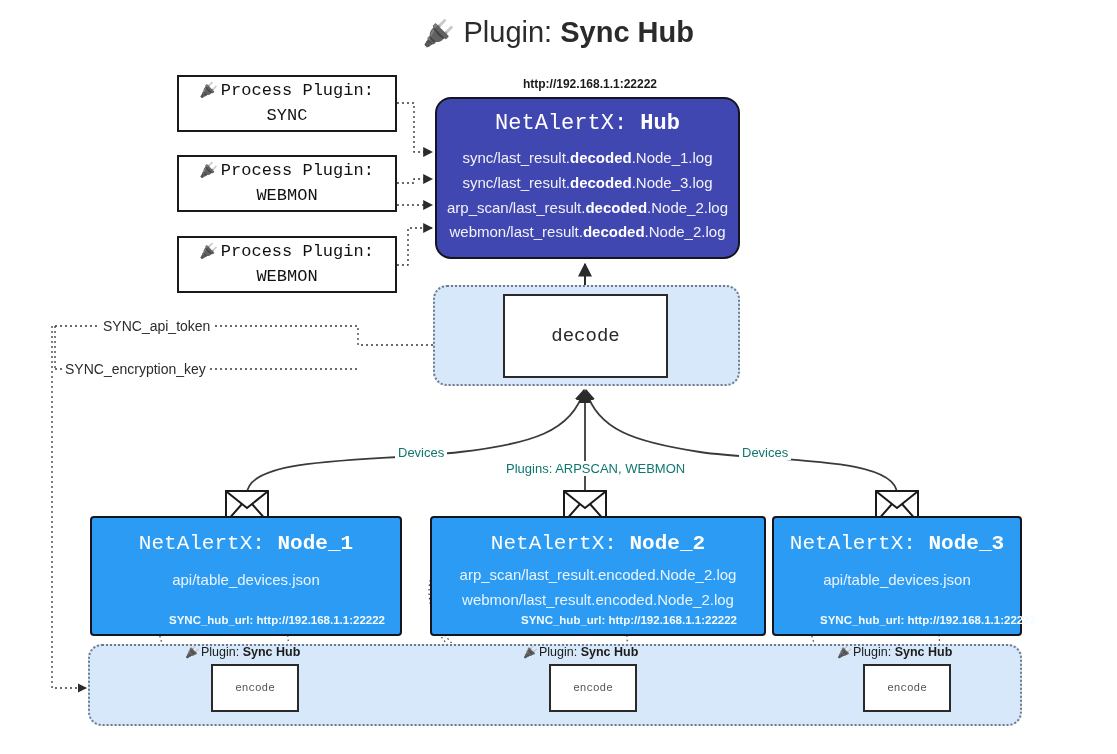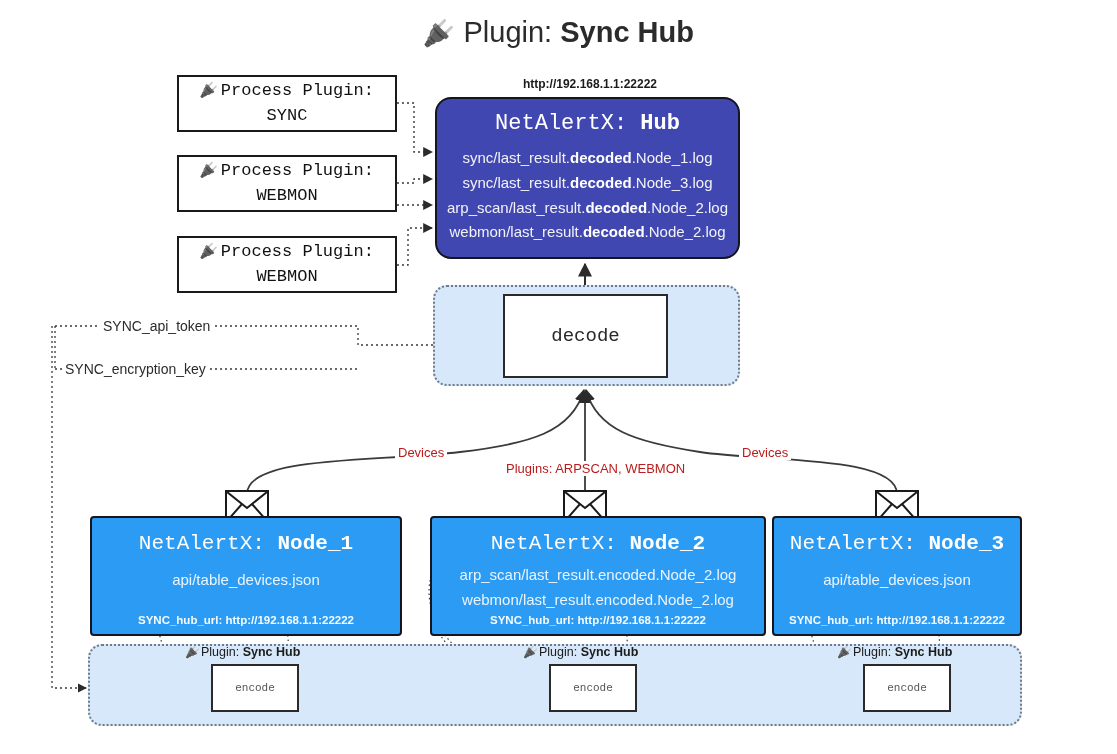--- a/index.html
+++ b/index.html
@@ -47,40 +47,40 @@
 
   
   .node-box{position:absolute;border:2.5px solid #15151f;border-radius:4px;
      background:#2b9bf4;box-sizing:border-box;}
   .node-title{position:absolute;left:0;width:100%;text-align:center;top:14px;
      font-family:"Liberation Mono",monospace;font-size:21px;color:#fff;}
   .node-title .b{font-weight:bold;}
   .node-line{position:absolute;left:0;width:100%;text-align:center;
      font-size:15px;color:#eaf4fe;white-space:nowrap;}
   .node-hub-url{position:absolute;left:0;width:100%;text-align:center;bottom:8px;
-     font-size:11.5px;font-weight:bold;color:#f4fbff;white-space:nowrap;}
+     font-size:11.5px;font-weight:bold;color:#f4fbff;white-space:nowrap;padding-left:31px;}
 
   
   .envelope{position:absolute;width:44px;height:33px;background:#fff;
      border:2px solid #1a1a1a;box-sizing:border-box;}
 
   
   #encode-band{position:absolute;left:88px;top:644px;width:934px;height:82px;
      background:#d6e8fa;border:2px dotted #6f7b8a;border-radius:14px;box-sizing:border-box;}
   .encode-box{position:absolute;width:88px;height:48px;background:#fff;
      border:2px solid #2a2a2a;box-sizing:border-box;display:flex;
      align-items:center;justify-content:center;
      font-family:"Liberation Mono",monospace;font-size:11px;color:#555;}
   .plugin-tag{position:absolute;font-size:12.5px;color:#1b1b1b;white-space:nowrap;}
   .plugin-tag .b{font-weight:bold;}
   .plugin-tag .plug{font-family:"DejaVu Sans",sans-serif;font-size:12px;
      display:inline-block;transform:scaleX(-1);margin-right:1px;}
 
   
-  .edge-label{position:absolute;font-size:13px;color:#b91c1c;white-space:nowrap;
+  .edge-label{position:absolute;font-size:13px;color:#0f766e;white-space:nowrap;
      background:#fff;padding:0 3px;}
   .cfg-label{position:absolute;font-size:14px;color:#2b2b2b;white-space:nowrap;
      background:#fff;padding:0 3px;}
 </style>
 </head>
 <body>
 
 <svg class="layer" width="1117" height="754">
   <defs>
     <marker id="arrEnd" viewBox="0 0 10 10" refX="9" refY="5" markerWidth="7" markerHeight="7" orient="auto-start-reverse">

